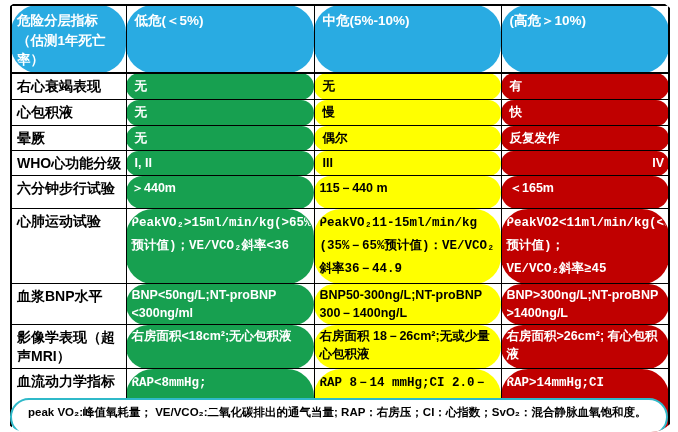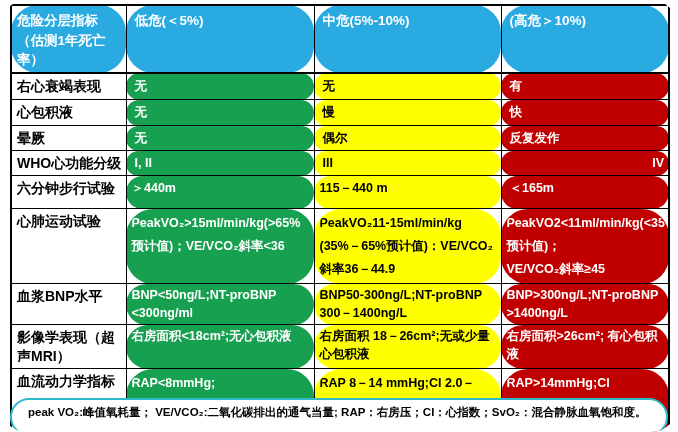--- a/index.html
+++ b/index.html
@@ -43,21 +43,21 @@
   td.label{
     background:#fff;color:#000;
     font-size:14px;line-height:1.35;
     padding-left:5px;
   }
   td.low{background:var(--low-bg);color:#fff;}
   td.mid{background:var(--mid-bg);color:#000;}
   td.high{background:var(--high-bg);color:#fff;}
   .p24{padding-left:8px;}
   .ctr{text-align:right;}
-  .lh-tall{line-height:1.85;}
+  .lh-tall{line-height:1.85;font-family:Liberation Mono, monospace;}
   .lh-med{line-height:1.4;}
   .footer-note{
     position:absolute;left:10px;top:398px;width:658px;height:38px;
     border:2px solid var(--footer-border);
     background:#fff;color:#000;
     font-size:11.5px;line-height:25px;
     padding:0 6px 0 16px;
     white-space:nowrap;overflow:hidden;
   }
 </style>

